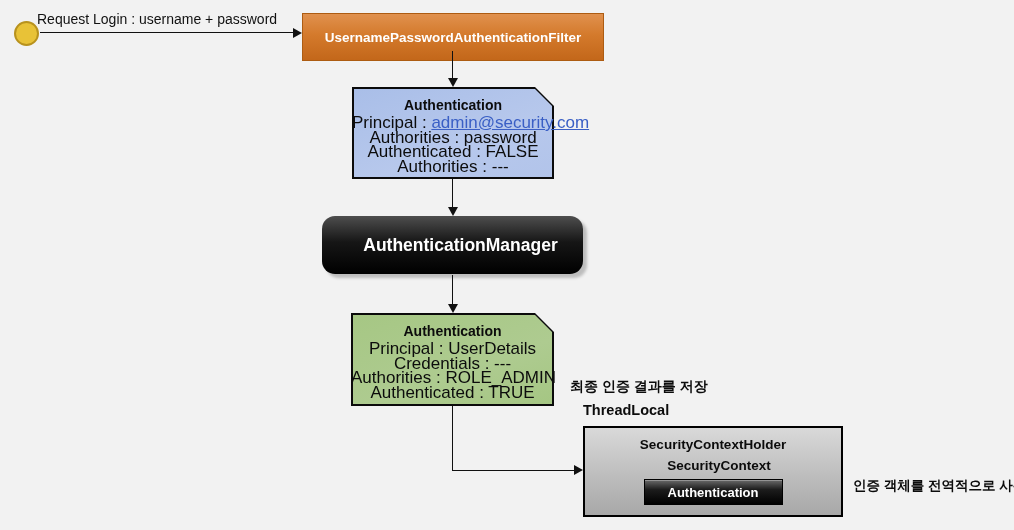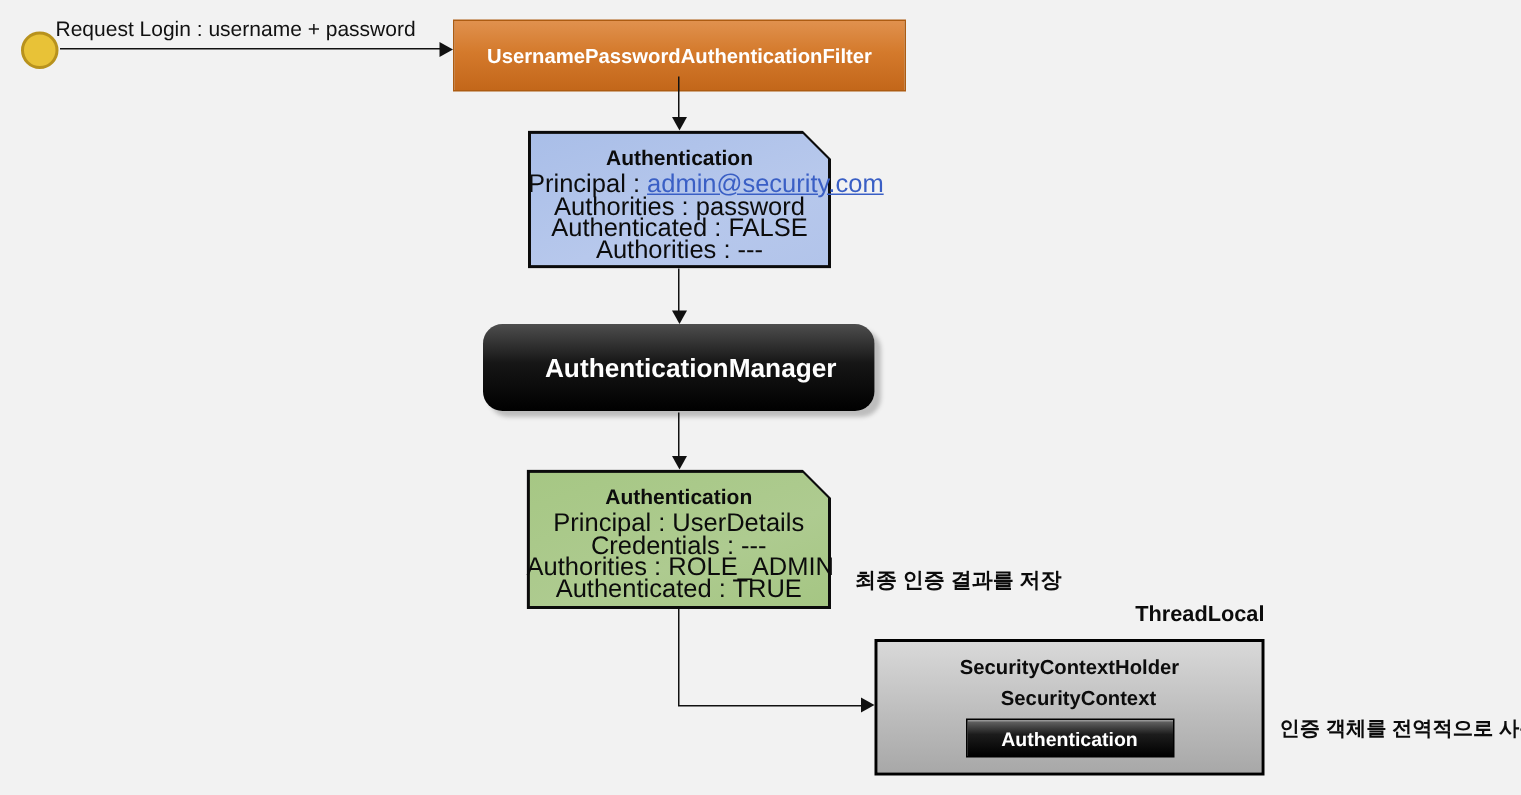--- a/index.html
+++ b/index.html
@@ -46,21 +46,21 @@
     border-radius:13px; background:linear-gradient(180deg,#4e4e4e 0%,#161616 45%,#000 100%);
     box-shadow:4px 4px 3px #bdbdbd; display:flex; align-items:center; justify-content:center;padding-left:16px; }
   .manager-box span { color:#fff; font-weight:bold; font-size:17.5px; white-space:nowrap; }
 
   
   .k-note { position:absolute; font-weight:bold; color:#0c0c0c; white-space:nowrap;margin-top:20px; }
   .k-note.n1 { left:570px; top:358px; font-size:14px; }
   .k-note.n2 { left:853px; top:457px; font-size:13.5px; }
 
   
-  .tl-label { position:absolute; left:583px; top:402px; width:260px; text-align:right;
+  .tl-label { position:absolute; left:583px; top:402px; width:260px; text-align:left;
     font-weight:bold; font-size:14.5px; color:#0c0c0c; }
   .context-box { position:absolute; left:583px; top:426px; width:260px; height:91px;
     background:linear-gradient(180deg,#d9d9d9 0%,#bdbdbd 55%,#a8a8a8 100%);
     border:2.5px solid #000; }
   .context-box .holder { margin-top:8px; text-align:center; font-weight:bold; font-size:13.5px; line-height:17px; color:#0c0c0c; }
   .context-box .ctx { margin-top:4px; text-align:center; font-weight:bold; font-size:13.5px; line-height:17px; color:#0c0c0c;margin-left:12px; }
   .auth-chip { margin:5px auto 0 auto; width:139px; height:26px;
     background:linear-gradient(180deg,#6a6a6a 0%,#1c1c1c 40%,#000 100%);
     border:1px solid #000; box-shadow:inset 0 1px 0 rgba(255,255,255,0.3);
     display:flex; align-items:center; justify-content:center; }

